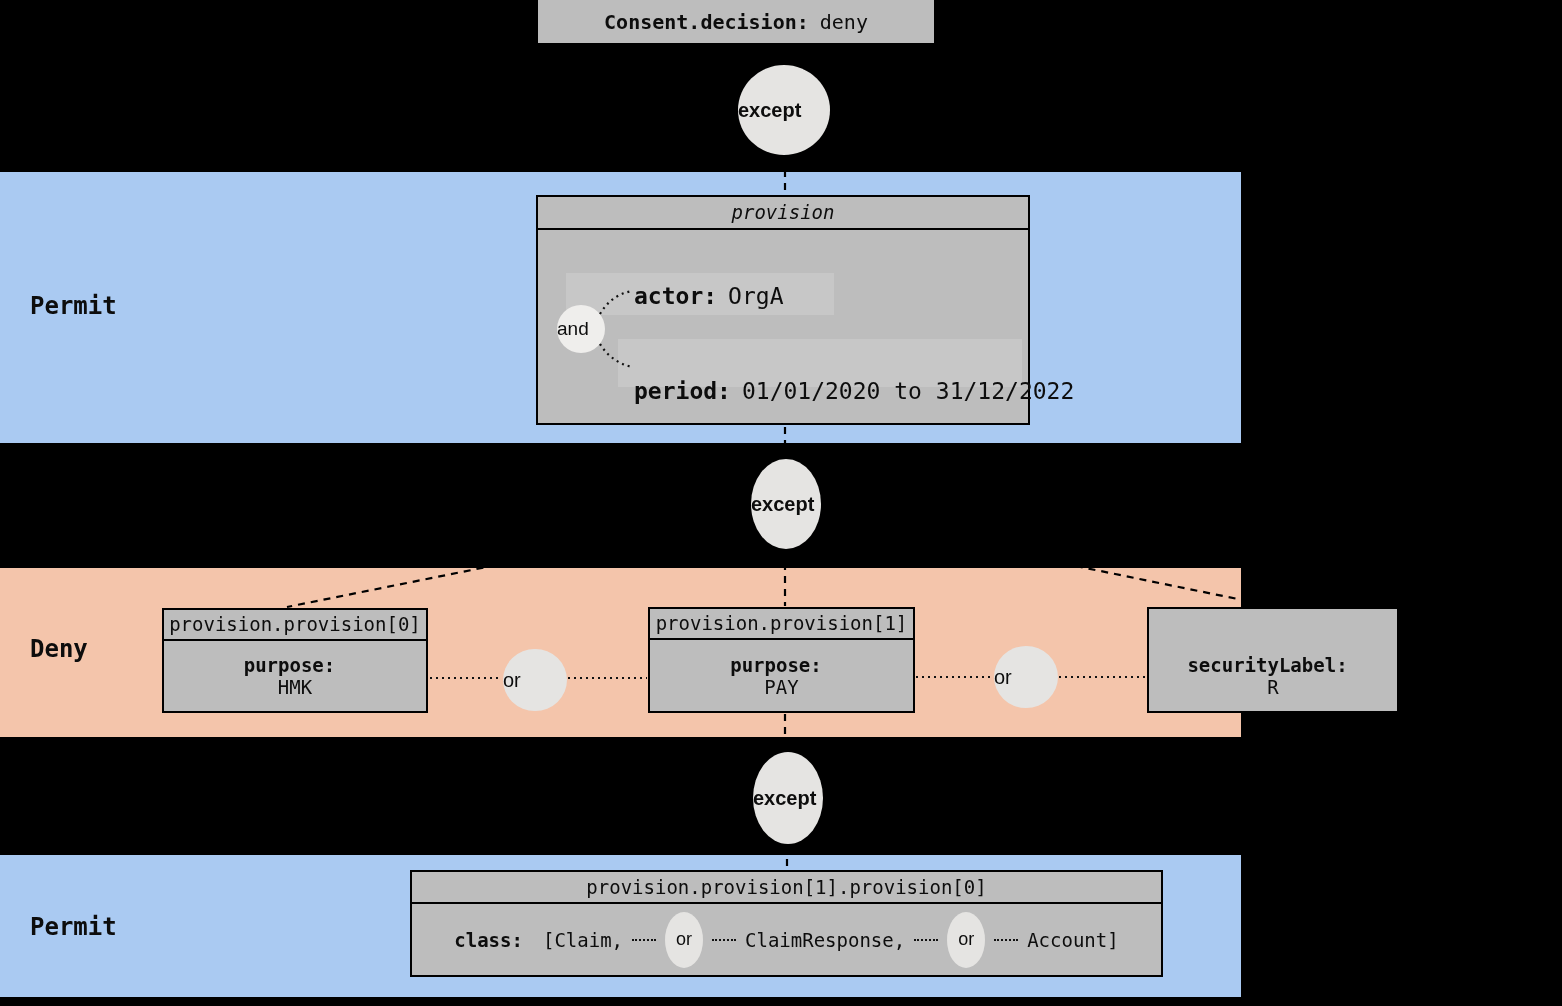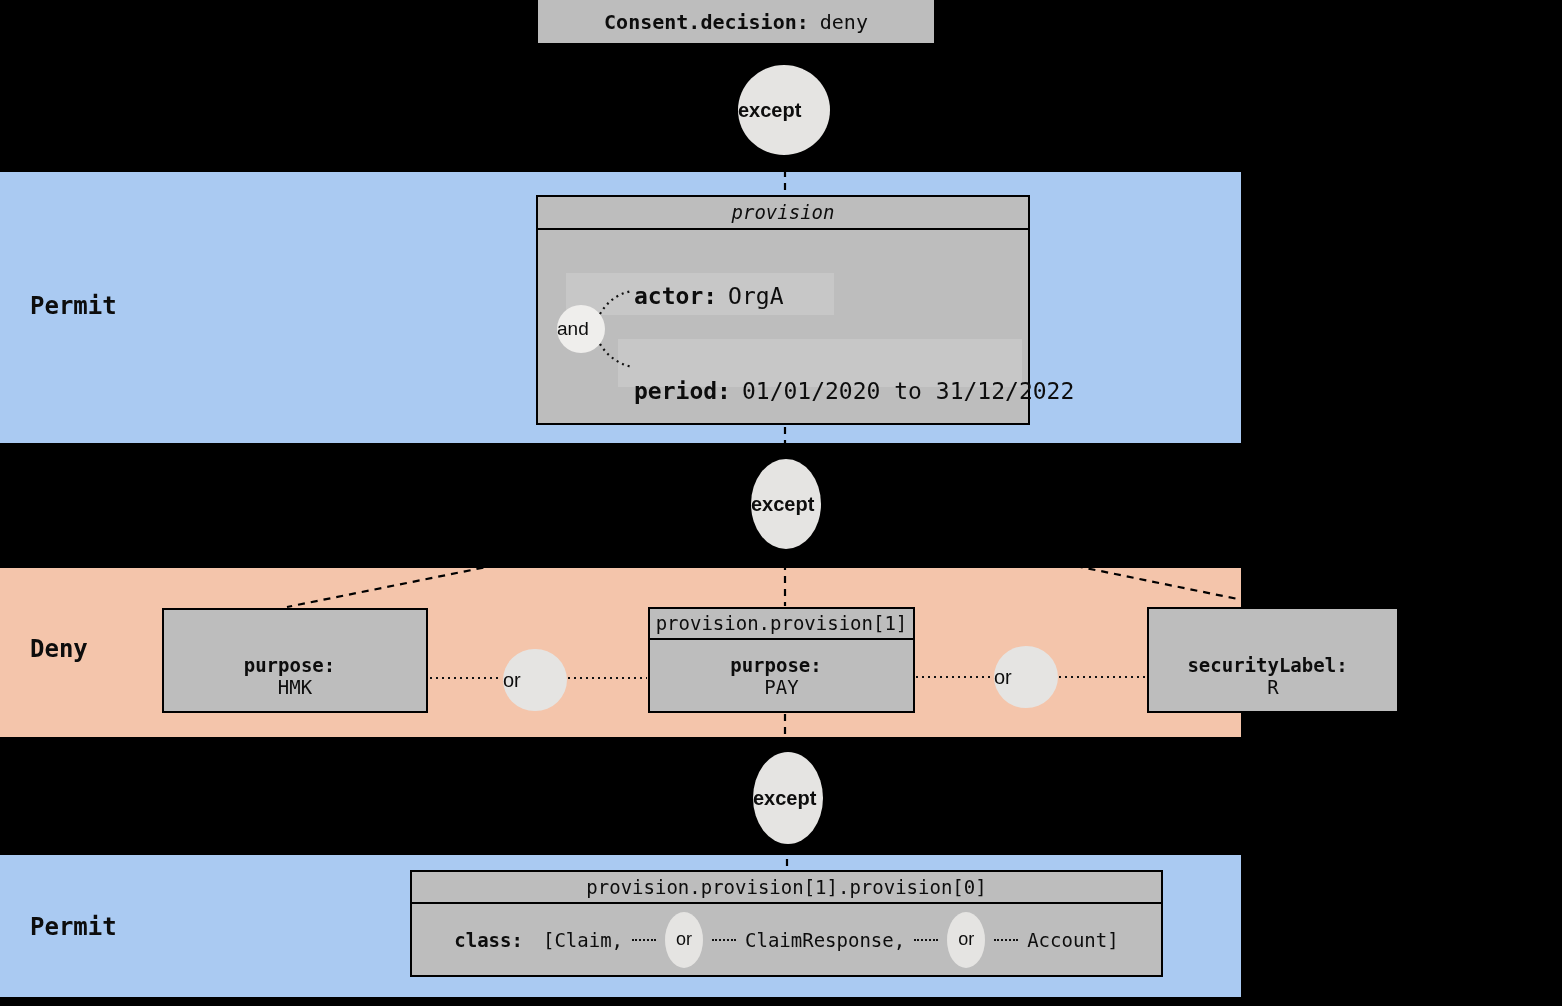--- a/index.html
+++ b/index.html
@@ -106,20 +106,21 @@
   </div>
   <div class="prov-row-text" id="prov-row-text-1">
     <span class="kv-key">period:</span><span>01/01/2020 to 31/12/2022</span>
   </div>
 </div>
 <div class="ellipse" id="and-circle">
   <span>and</span>
 </div>
 
 <div class="node" id="deny-node-0">
+  <div class="node-header">provision.provision[0]</div>
   <div class="node-body deny-body">
     <span class="kv-key">purpose:</span>
       <span>HMK</span>
   </div>
 </div>
 <div class="node" id="deny-node-1">
   <div class="node-header">provision.provision[1]</div>
   <div class="node-body deny-body">
     <span class="kv-key">purpose:</span>
       <span>PAY</span>

